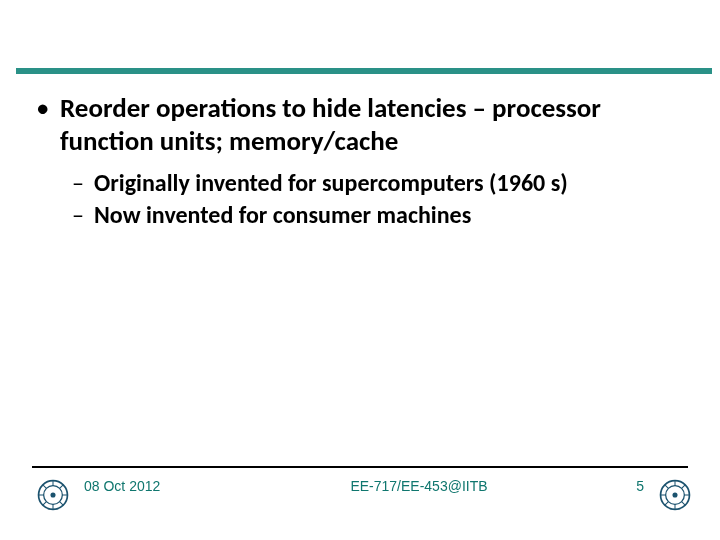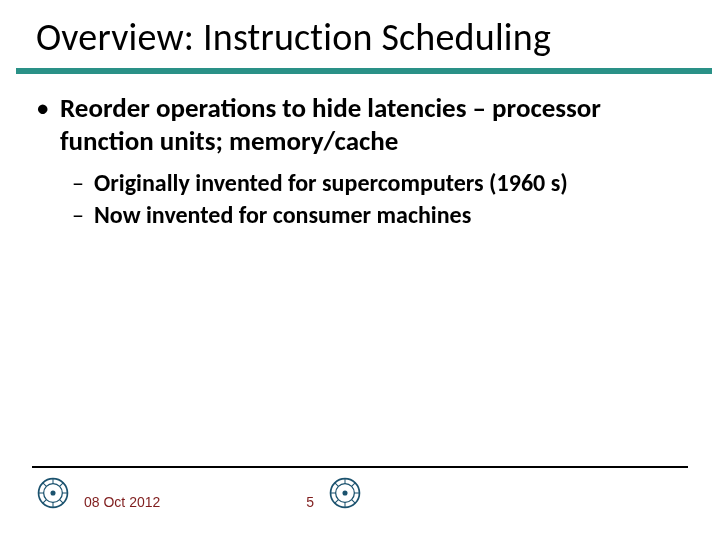--- a/index.html
+++ b/index.html
@@ -9,34 +9,33 @@
   .title-underline { position: absolute; top: 68px; left: 16px; right: 8px; height: 6px; background: #2a9187; }
   .content { position: absolute; top: 92px; left: 36px; right: 36px; }
   .bullet-l1 { font-size: 27px; line-height: 1.22; margin-bottom: 10px; display: flex; }
   .bullet-l1 .dot { flex: 0 0 auto; width: 24px; }
   .bullet-l1 .txt { flex: 1 1 auto; font-weight: bold; }
   .sub { margin-left: 36px; }
   .bullet-l2 { font-size: 24px; line-height: 1.25; display: flex; margin-top: 2px; }
   .bullet-l2 .dash { flex: 0 0 auto; width: 22px; }
   .bullet-l2 .txt { flex: 1 1 auto; font-weight: bold; }
   .footer-rule { position: absolute; left: 32px; right: 32px; bottom: 72px; border-top: 2px solid #000; }
-  .footer { position: absolute; left: 0; right: 0; bottom: 30px; height: 32px; display: flex; align-items: flex-end; font-family: Arial, sans-serif; font-size: 14px; color: #7f1d1d; }
+  .footer { position: absolute; left: 0; right: 0; bottom: 30px; height: 32px; display: flex; align-items: flex-start; font-family: Arial, sans-serif; font-size: 14px; color: #0f766e; }
   .logo { width: 34px; height: 34px; margin: 0 14px 0 36px; }
   .logo-right { margin: 0 28px 0 14px; }
   .logo svg { width: 100%; height: 100%; }
   .foot-date { flex: 0 0 auto; width: 170px; }
   .foot-center { flex: 1 1 auto; text-align: center; }
   .foot-page { flex: 0 0 auto; width: 60px; text-align: right; }
 </style>
 </head>
 <body>
 
 <div class="slide">
 
-  <div class="title">Overview: Instruction Scheduling</div>
   <div class="title-underline"></div>
 
   <div class="content">
     <div class="bullet-l1">
       <span class="dot">•</span>
       <span class="txt">Reorder operations to hide latencies – processor function units; memory/cache</span>
     </div>
     <div class="sub">
       <div class="bullet-l2">
         <span class="dash">–</span>
@@ -63,20 +62,21 @@
           <line x1="31" y1="20" x2="37" y2="20"></line>
           <line x1="8" y1="8" x2="12" y2="12"></line>
           <line x1="28" y1="28" x2="32" y2="32"></line>
           <line x1="32" y1="8" x2="28" y2="12"></line>
           <line x1="12" y1="28" x2="8" y2="32"></line>
         </g>
         <circle cx="20" cy="20" r="3" fill="#1b526e"></circle>
       </svg>
     </span>
     <span class="foot-date">08 Oct 2012</span>
+    <span class="foot-center">EE-717/EE-453@IITB</span>
     <span class="foot-page">5</span>
     <span class="logo logo-right">
       <svg viewBox="0 0 40 40" aria-hidden="true">
         <circle cx="20" cy="20" r="17" fill="none" stroke="#1b526e" stroke-width="2"></circle>
         <circle cx="20" cy="20" r="11" fill="none" stroke="#1b526e" stroke-width="1.5"></circle>
         <g stroke="#1b526e" stroke-width="1.2">
           <line x1="20" y1="3" x2="20" y2="9"></line>
           <line x1="20" y1="31" x2="20" y2="37"></line>
           <line x1="3" y1="20" x2="9" y2="20"></line>
           <line x1="31" y1="20" x2="37" y2="20"></line>

